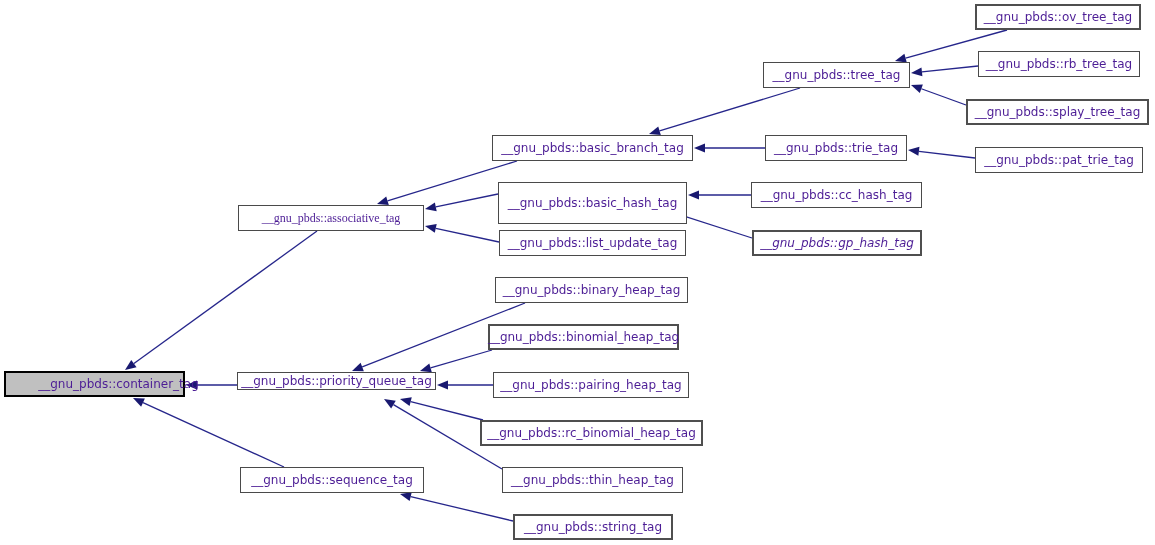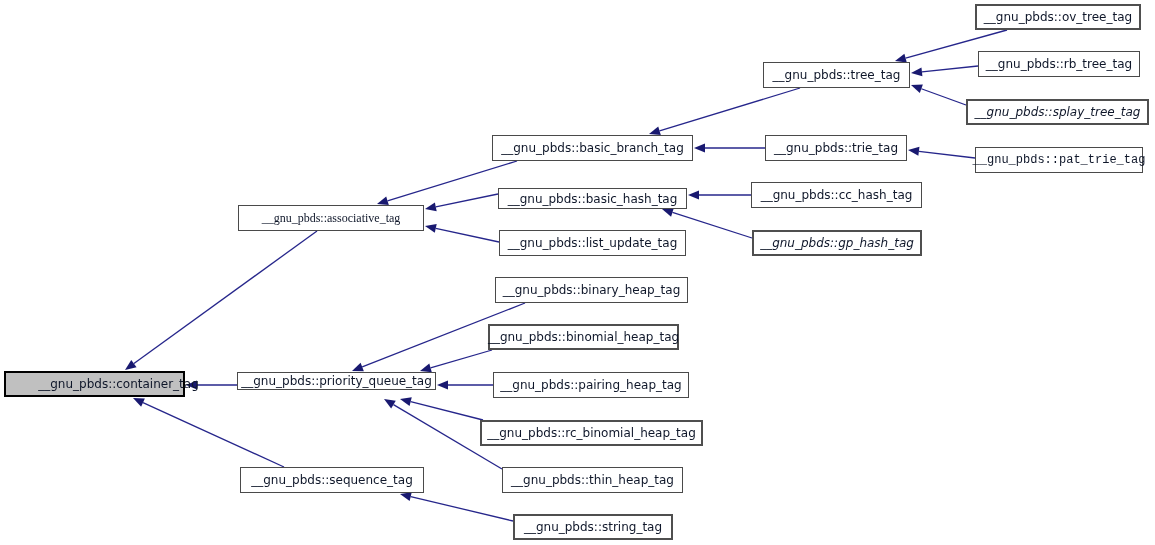--- a/index.html
+++ b/index.html
@@ -18,21 +18,21 @@
   #edge-layer {
     position: absolute;
     left: 0; top: 0;
     width: 1155px; height: 545px;
   }
   .node {
     position: absolute;
     box-sizing: border-box;
     background: #ffffff;
     border: 1px solid #4a4a4a;
-    color: #0f172a;
+    color: #4c1d95;
     font-size: 12px;
     text-align: center;
     display: flex;
     align-items: center;
     justify-content: center;
     white-space: nowrap;
     cursor: pointer;
   }
   .node.thick { border-width: 2px; border-color: #4f4f4f; }
   .node.highlight {
@@ -127,30 +127,30 @@
         <line x1="513" y1="521" x2="410.698833200708" y2="496.5563583753904" stroke="#26268b" stroke-width="1.3"></line>
         <polygon points="400,494 411.7446161724586,492.1795629751008 409.6530502289574,500.93315377568" fill="#191970"></polygon>
       </g>
     </svg>
   <div id="node-layer">
       <div class="node highlight" style="left: 4px; top: 371px; width: 181px; height: 26px;">__gnu_pbds::container_tag</div>
       <div class="node" style="left: 238px; top: 205px; width: 186px; height: 26px; font-family: Liberation Serif, serif;">__gnu_pbds::associative_tag</div>
       <div class="node" style="left: 237px; top: 372px; width: 199px; height: 18px;">__gnu_pbds::priority_queue_tag</div>
       <div class="node" style="left: 240px; top: 467px; width: 184px; height: 26px;">__gnu_pbds::sequence_tag</div>
       <div class="node" style="left: 492px; top: 135px; width: 201px; height: 26px;">__gnu_pbds::basic_branch_tag</div>
-      <div class="node" style="left: 498px; top: 188px; width: 189px; height: 21px;">__gnu_pbds::basic_hash_tag</div>
+      <div class="node" style="left: 498px; top: 182px; width: 189px; height: 42px;">__gnu_pbds::basic_hash_tag</div>
       <div class="node" style="left: 499px; top: 230px; width: 187px; height: 26px;">__gnu_pbds::list_update_tag</div>
       <div class="node" style="left: 495px; top: 277px; width: 193px; height: 26px;">__gnu_pbds::binary_heap_tag</div>
       <div class="node thick" style="left: 488px; top: 324px; width: 191px; height: 26px;">__gnu_pbds::binomial_heap_tag</div>
       <div class="node" style="left: 493px; top: 372px; width: 196px; height: 26px;">__gnu_pbds::pairing_heap_tag</div>
       <div class="node thick" style="left: 480px; top: 420px; width: 223px; height: 26px;">__gnu_pbds::rc_binomial_heap_tag</div>
       <div class="node" style="left: 502px; top: 467px; width: 181px; height: 26px;">__gnu_pbds::thin_heap_tag</div>
       <div class="node thick" style="left: 513px; top: 514px; width: 160px; height: 26px;">__gnu_pbds::string_tag</div>
       <div class="node" style="left: 763px; top: 62px; width: 147px; height: 26px;">__gnu_pbds::tree_tag</div>
       <div class="node" style="left: 765px; top: 135px; width: 142px; height: 26px;">__gnu_pbds::trie_tag</div>
       <div class="node" style="left: 751px; top: 182px; width: 171px; height: 26px;">__gnu_pbds::cc_hash_tag</div>
       <div class="node thick" style="left: 752px; top: 230px; width: 170px; height: 26px; font-style: italic;">__gnu_pbds::gp_hash_tag</div>
       <div class="node thick" style="left: 975px; top: 4px; width: 166px; height: 26px;">__gnu_pbds::ov_tree_tag</div>
       <div class="node" style="left: 978px; top: 51px; width: 162px; height: 26px;">__gnu_pbds::rb_tree_tag</div>
-      <div class="node thick" style="left: 966px; top: 99px; width: 183px; height: 26px; font-style: italic;">__gnu_pbds::splay_tree_tag</div>
-      <div class="node" style="left: 975px; top: 147px; width: 168px; height: 26px; font-family: Liberation Mono, monospace;">__gnu_pbds::pat_trie_tag</div>
+      <div class="node thick" style="left: 966px; top: 99px; width: 183px; height: 26px;">__gnu_pbds::splay_tree_tag</div>
+      <div class="node" style="left: 975px; top: 147px; width: 168px; height: 26px;">__gnu_pbds::pat_trie_tag</div>
     </div>
 </div>
 
 </body></html>

